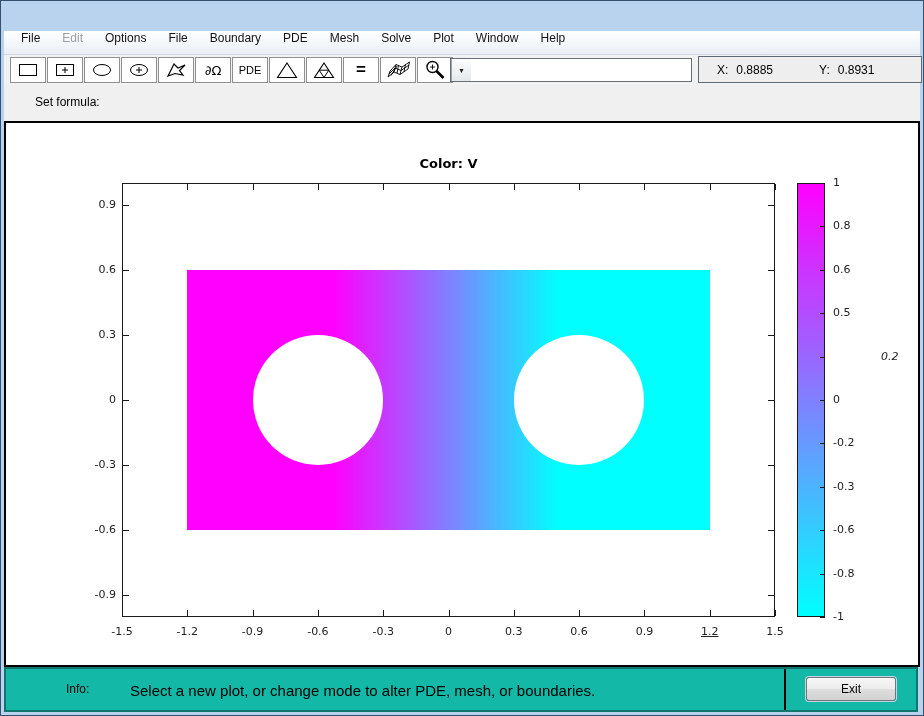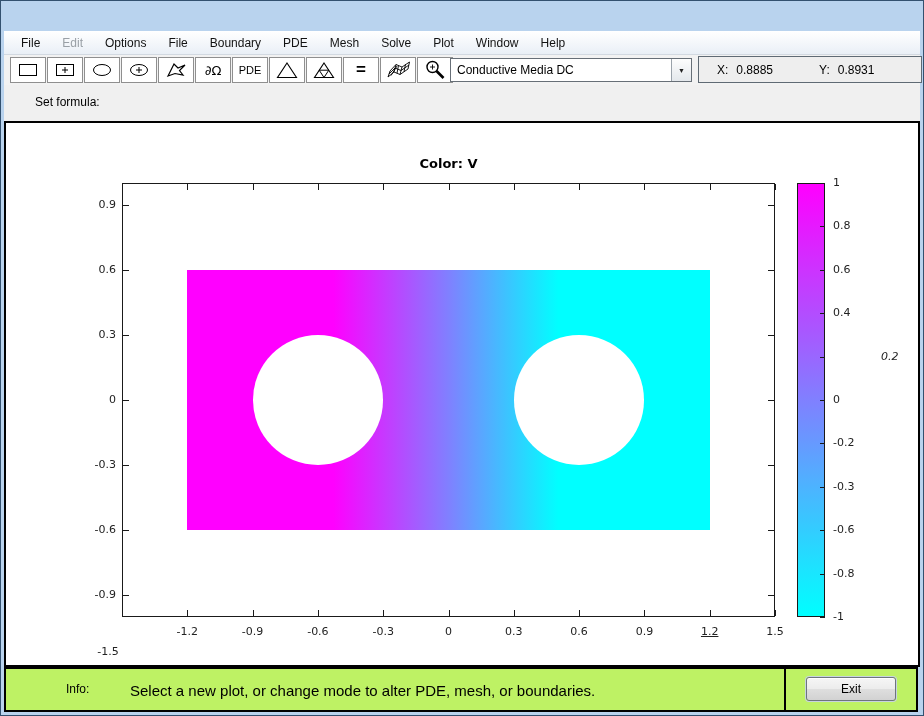--- a/index.html
+++ b/index.html
@@ -17,21 +17,21 @@
   .cap-btn{height:19px;border-radius:3px;display:flex;align-items:center;justify-content:center;
     border:1px solid #89949f;background:linear-gradient(#ffffff,#e9edf1 45%,#d5dae0 50%,#cdd3da);box-sizing:border-box;}
   .cap-btn.minb,.cap-btn.maxb{width:29px;}
   .cap-btn.closeb{width:43px;border-color:#7e352a;background:linear-gradient(#efa193,#d9604c 45%,#c74b36 50%,#b64530);}
   .glyph-min{width:9px;height:3px;background:#333;margin-top:8px;}
   .glyph-max{width:10px;height:9px;border:1px solid #333;border-top:3px solid #333;box-sizing:border-box;}
 
   
   .menubar{position:absolute;left:4px;right:4px;top:31px;height:24px;
     background:linear-gradient(#ffffff,#f0f4f9 70%,#e9eff6);border-bottom:1px solid #d2d9e1;
-    display:flex;align-items:center;padding-left:6px;box-sizing:border-box;}
+    display:flex;align-items:flex-start;padding-left:6px;box-sizing:border-box;}
   .menu-item{display:flex;align-items:center;padding:0 11px;font-size:12px;color:#121212;cursor:default;}
   .menu-item.disabled{color:#9aa0a6;}
 
   
   .toolbar{position:absolute;left:4px;right:4px;top:55px;height:30px;background:#f2f2f2;
     border-bottom:1px solid #b9b9b9;}
   .tb-btn{position:absolute;top:2px;width:36px;height:26px;background:#fff;border:1px solid #8f8f8f;
     box-sizing:border-box;display:flex;align-items:center;justify-content:center;font-size:12px;color:#000;}
   .tb-btn svg{display:block;}
   .tb-text{font-size:13px;font-family:"DejaVu Sans",sans-serif;}
@@ -65,22 +65,22 @@
   .xlabel{position:absolute;width:44px;text-align:center;font-family:"DejaVu Sans",sans-serif;
     font-size:11px;color:#222;}
   .ylabel{position:absolute;width:42px;text-align:right;font-family:"DejaVu Sans",sans-serif;
     font-size:11px;color:#222;}
   .cblabel{position:absolute;font-family:"DejaVu Sans",sans-serif;font-size:11px;color:#222;text-align:left;}
   .geom-rect{position:absolute;}
   .geom-hole{position:absolute;background:#fff;border-radius:50%;}
   .colorbar{position:absolute;border:1px solid #1a1a1a;box-sizing:border-box;}
 
   
-  .status-bar{position:absolute;left:4px;right:6px;top:667px;height:45px;background:#bef264;
-    border:2px solid #000000;box-sizing:border-box;}
+  .status-bar{position:absolute;left:4px;right:6px;top:667px;height:45px;background:#14b8a6;
+    border:2px solid #0f766e;box-sizing:border-box;}
   .status-divider{position:absolute;left:778px;top:0;bottom:0;width:2px;background:#000;}
   .info-label{position:absolute;left:60px;top:13px;font-size:12px;color:#000;}
   .info-message{position:absolute;left:124px;top:13px;font-size:15px;color:#000;white-space:nowrap;}
   .exit-btn{position:absolute;left:800px;top:8px;width:90px;height:24px;border:1px solid #6d757d;
     border-radius:3px;background:linear-gradient(#f6f6f6,#ececec 48%,#dedede 52%,#d2d2d2);
     box-shadow:inset 0 1px 0 #fff, 0 0 0 1px #c7d3df;
     display:flex;align-items:center;justify-content:center;font-size:12px;color:#000;box-sizing:border-box;}
 </style>
 </head>
 <body>
@@ -179,21 +179,20 @@
       </svg>
     </div>
     <div class="tb-btn" style="left:413px">
       <svg width="24" height="24" viewBox="0 0 24 24">
         <circle cx="9.5" cy="9" r="5.5" fill="none" stroke="#000" stroke-width="1.4"></circle>
         <path d="M9.5 6.5 V11.5 M7 9 H12" stroke="#000" stroke-width="0.9" fill="none"></path>
         <path d="M13.5 13 L20.5 20" stroke="#000" stroke-width="2.6"></path>
       </svg>
     </div>
     <div class="combo">
-      <span class="combo-label">Conductive Media DC</span>
       <span class="combo-arrow">▼</span>
     </div>
     <div class="xy-panel">
       <span class="lab">X:</span>
       <span class="val">0.8885</span>
       <span class="lab2">Y:</span>
       <span class="val">0.8931</span>
     </div>
   </div>
 
@@ -203,21 +202,21 @@
 
   <div class="plot-panel" id="plot-panel">
     <div class="plot-title">Color: V</div>
     <div class="axes-box"></div>
 
   <div class="geom-rect" style="left: 181.3px; top: 146.8px; width: 522.4px; height: 260.4px; background: linear-gradient(90deg, rgb(255, 0, 255) 0%, rgb(255, 0, 255) 28%, rgb(128, 128, 255) 50%, rgb(0, 255, 255) 71%, rgb(0, 255, 255) 100%);"></div>
       <div class="geom-hole" style="left: 246.6px; top: 211.9px; width: 130.6px; height: 130.2px;"></div>
       <div class="geom-hole" style="left: 507.8px; top: 211.9px; width: 130.6px; height: 130.2px;"></div>
       <div class="tick-v" style="left: 116px; top: 61px; height: 6px;"></div>
       <div class="tick-v" style="left: 116px; top: 487px; height: 6px;"></div>
-      <div class="xlabel" style="left: 80px; top: 502px; margin-top: 20px;">-1.5</div>
+      <div class="xlabel" style="left: 94px; top: 502px;">-1.5</div>
       <div class="tick-v" style="left: 181.3px; top: 61px; height: 6px;"></div>
       <div class="tick-v" style="left: 181.3px; top: 487px; height: 6px;"></div>
       <div class="xlabel" style="left: 159.3px; top: 502px;">-1.2</div>
       <div class="tick-v" style="left: 246.6px; top: 61px; height: 6px;"></div>
       <div class="tick-v" style="left: 246.6px; top: 487px; height: 6px;"></div>
       <div class="xlabel" style="left: 224.6px; top: 502px;">-0.9</div>
       <div class="tick-v" style="left: 311.9px; top: 61px; height: 6px;"></div>
       <div class="tick-v" style="left: 311.9px; top: 487px; height: 6px;"></div>
       <div class="xlabel" style="left: 289.9px; top: 502px;">-0.6</div>
       <div class="tick-v" style="left: 377.2px; top: 61px; height: 6px;"></div>
@@ -263,21 +262,21 @@
       <div class="tick-h" style="left: 762px; top: 472.3px; width: 6px;"></div>
       <div class="ylabel" style="left: 68px; top: 465.3px;">-0.9</div>
       <div class="colorbar" style="left: 791px; top: 60px; width: 28px; height: 434px; background: linear-gradient(rgb(255, 0, 255), rgb(128, 128, 255) 50%, rgb(0, 255, 255));"></div>
       <div class="tick-h" style="left: 814px; top: 60px; width: 5px;"></div>
       <div class="cblabel" style="left: 827px; top: 53px;">1</div>
       <div class="tick-h" style="left: 814px; top: 103.4px; width: 5px;"></div>
       <div class="cblabel" style="left: 827px; top: 96.4px;">0.8</div>
       <div class="tick-h" style="left: 814px; top: 146.8px; width: 5px;"></div>
       <div class="cblabel" style="left: 827px; top: 139.8px;">0.6</div>
       <div class="tick-h" style="left: 814px; top: 190.2px; width: 5px;"></div>
-      <div class="cblabel" style="left: 827px; top: 183.2px;">0.4</div>
+      <div class="cblabel" style="left: 827px; top: 183.2px;">0.5</div>
       <div class="tick-h" style="left: 814px; top: 233.6px; width: 5px;"></div>
       <div class="cblabel" style="left: 875px; top: 226.6px; font-style: italic;">0.2</div>
       <div class="tick-h" style="left: 814px; top: 277px; width: 5px;"></div>
       <div class="cblabel" style="left: 827px; top: 270px;">0</div>
       <div class="tick-h" style="left: 814px; top: 320.4px; width: 5px;"></div>
       <div class="cblabel" style="left: 827px; top: 313.4px;">-0.2</div>
       <div class="tick-h" style="left: 814px; top: 363.8px; width: 5px;"></div>
       <div class="cblabel" style="left: 827px; top: 356.8px;">-0.3</div>
       <div class="tick-h" style="left: 814px; top: 407.2px; width: 5px;"></div>
       <div class="cblabel" style="left: 827px; top: 400.2px;">-0.6</div>

